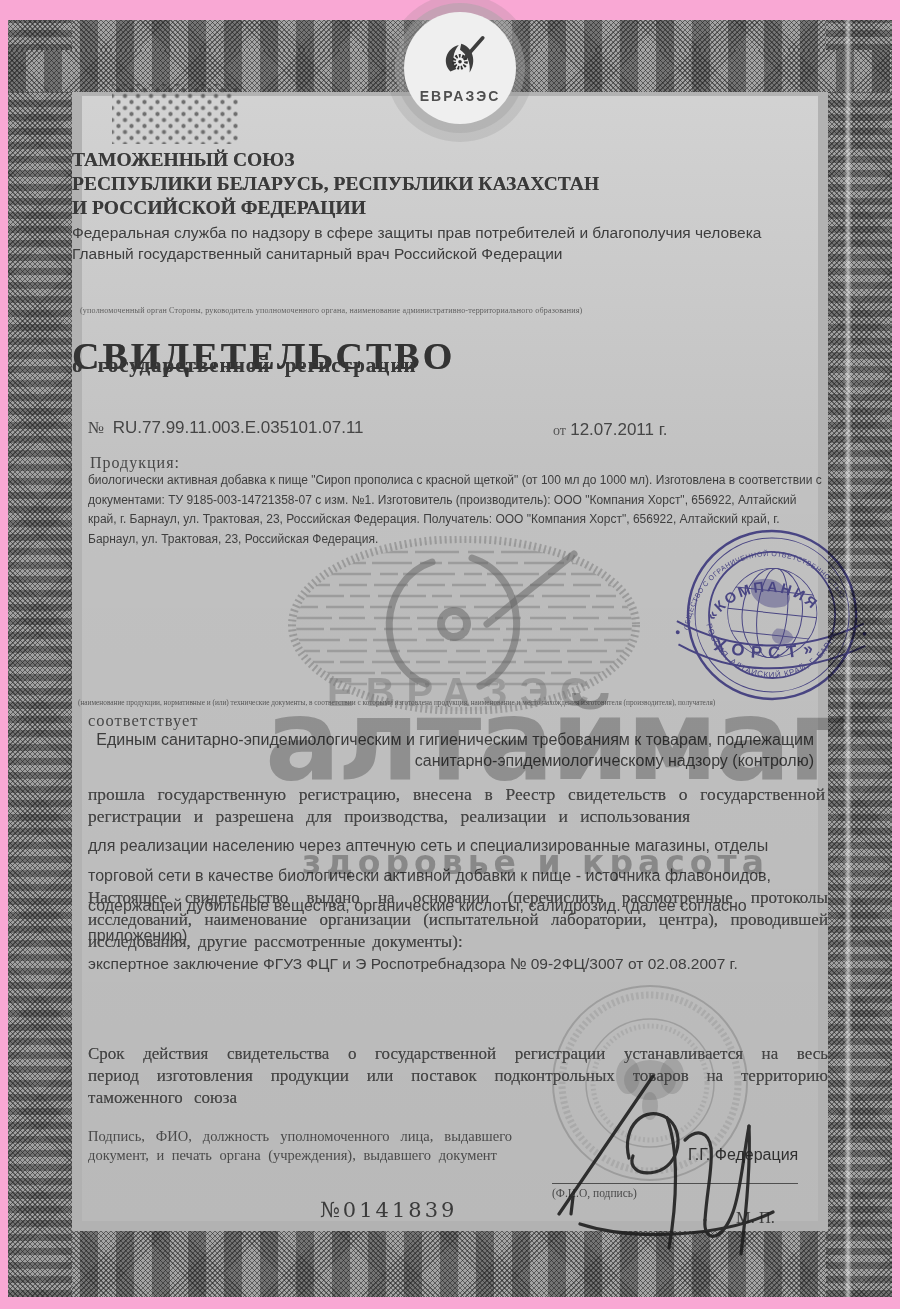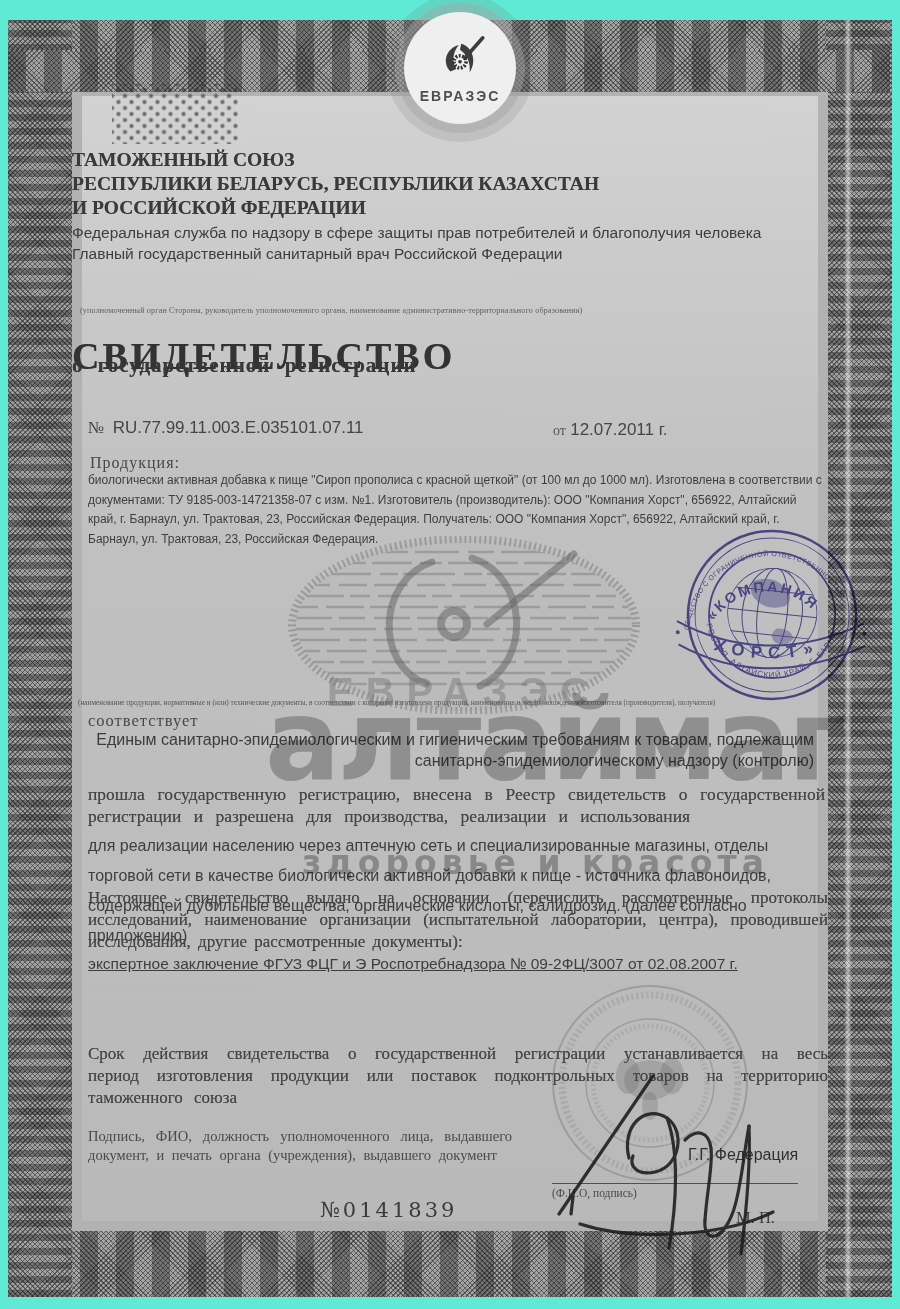--- a/index.html
+++ b/index.html
@@ -1,16 +1,16 @@
 <!DOCTYPE html>
 <html lang="ru"><head>
 <meta charset="utf-8">
 <style>
   html,body{margin:0;padding:0;background:#ffffff;}
-  .doc{position:relative;width:900px;height:1309px;background:#5eead4;overflow:hidden;
+  .doc{position:relative;width:900px;height:1309px;background:#f9a8d4;overflow:hidden;
        font-family:"Liberation Serif",serif;color:#2f2f2f;}
   
   .hatch{
     background-color:#969696;
     background-image:
       repeating-linear-gradient(45deg, rgba(25,25,25,.5) 0 1px, transparent 1px 3.5px),
       repeating-linear-gradient(-45deg, rgba(25,25,25,.5) 0 1px, transparent 1px 3.5px),
       repeating-linear-gradient(0deg, rgba(0,0,0,.25) 0 7px, rgba(255,255,255,.10) 7px 14px);
   }
   .hatch-h{
@@ -58,21 +58,21 @@
   .prodlabel{left:90px;top:454px;font-size:16px;letter-spacing:1px;color:#474747;}
   .prodtext{left:88px;top:471px;width:740px;font-size:12px;line-height:19.5px;color:#3e3e3e;}
   .foot2{left:78px;top:698px;width:744px;font-size:7.3px;color:#575757;}
   .conflabel{left:88px;top:711px;font-size:16.5px;letter-spacing:1px;color:#474747;}
   .conftext{left:88px;top:729px;width:726px;font-size:16px;line-height:21px;color:#3c3c3c;text-align:right;}
   .regtext{left:88px;top:783px;width:737px;font-size:17.5px;line-height:22px;color:#454545;
            text-align:justify;word-spacing:8px;}
   .usagetext{left:88px;top:831px;width:740px;font-size:16px;line-height:30px;color:#3e3e3e;}
   .basistext{left:88px;top:887px;width:740px;font-size:17px;line-height:22px;color:#454545;
            text-align:justify;word-spacing:3px;}
-  .experttext{left:88px;top:955px;width:740px;font-size:15.5px;color:#3e3e3e;text-decoration:underline;}
+  .experttext{left:88px;top:955px;width:740px;font-size:15.5px;color:#3e3e3e;}
   .validitytext{left:88px;top:1043px;width:740px;font-size:17px;line-height:22px;color:#454545;
            text-align:justify;word-spacing:7px;}
   .signnote{left:88px;top:1127px;width:424px;font-size:14.5px;line-height:19px;color:#4a4a4a;
            text-align:justify;word-spacing:4px;}
   .signer{left:688px;top:1146px;font-size:16px;color:#303030;}
   .sigline{position:absolute;left:552px;top:1183px;width:246px;border-top:1.5px solid #4f4f4f;z-index:5;}
   .sigcaption{left:552px;top:1187px;width:246px;font-size:11.5px;color:#4a4a4a;}
   .serial{left:320px;top:1198px;width:260px;font-family:"DejaVu Serif",serif;font-size:21px;
           letter-spacing:3px;color:#3b3b3b;}
   .mp{left:736px;top:1208px;font-size:16.5px;color:#3f3f3f;}

